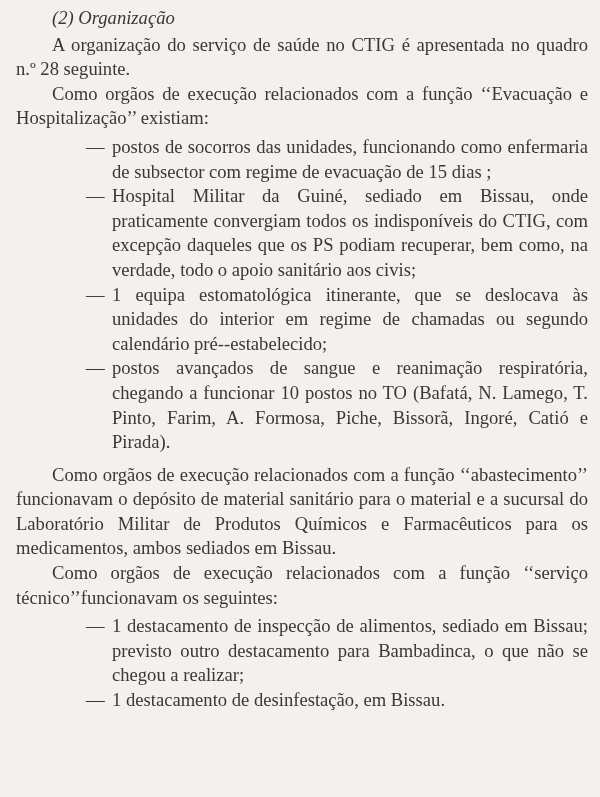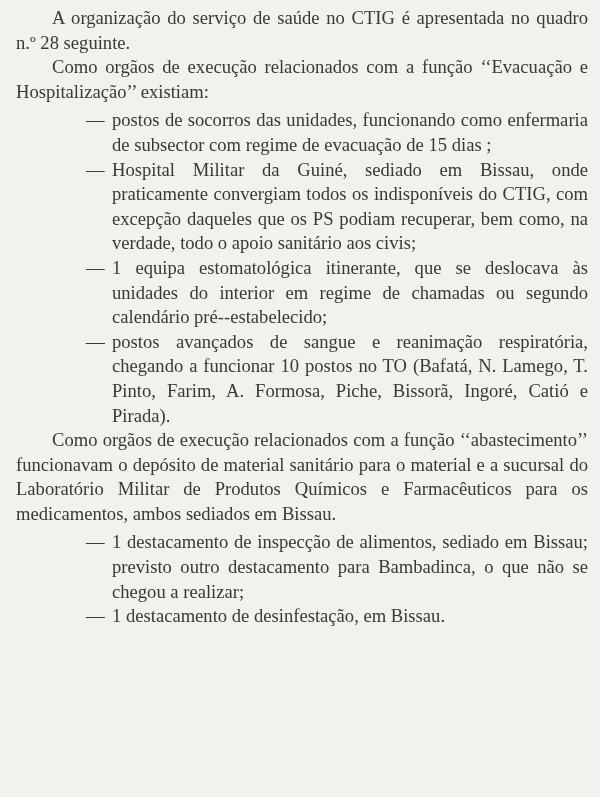--- a/index.html
+++ b/index.html
@@ -27,20 +27,21 @@
     font-style: italic;
     margin: 0 0 2px 0;
     padding-left: 36px;
   }
   .para {
     margin: 0;
     text-indent: 36px;
     text-align: justify;
   }
   .para.gap-before {
+    margin-top: 8px;
   }
   ul.dash-list {
     list-style: none;
     margin: 4px 0 0 0;
     padding: 0 0 0 70px;
   }
   ul.dash-list li {
     position: relative;
     padding-left: 26px;
     text-align: justify;
@@ -48,34 +49,36 @@
   .dash {
     position: absolute;
     left: 0;
     top: 0;
   }
 </style>
 </head>
 <body>
 
 <div class="page">
+  <p class="heading">(2) Organização</p>
 
   <p class="para">A organização do serviço de saúde no CTIG é apresentada no quadro n.º 28 seguinte.</p>
   <p class="para">Como orgãos de execução relacionados com a função ‘‘Evacuação e Hospitalização’’ existiam:</p>
 
   <ul class="dash-list">
     <li><span class="dash">—</span><span>postos de socorros das unidades, funcionando como enfermaria de subsector com regime de evacuação de 15 dias     ;</span></li>
     <li><span class="dash">—</span><span>Hospital Militar da Guiné, sediado em Bissau, onde praticamente convergiam todos os indisponíveis do CTIG, com excepção daqueles que os PS podiam recuperar, bem como, na verdade, todo o apoio sanitário aos civis;</span></li>
     <li><span class="dash">—</span><span>1 equipa estomatológica itinerante, que se deslocava às unidades do interior em regime de chamadas ou segundo calendário pré--estabelecido;</span></li>
     <li><span class="dash">—</span></li>
     <li><span class="dash">—</span></li>
     <li><span class="dash">—</span><span>postos avançados de sangue e reanimação respiratória, chegando a funcionar 10 postos no TO (Bafatá, N. Lamego, T. Pinto, Farim, A. Formosa, Piche, Bissorã, Ingoré, Catió e Pirada).</span></li>
   </ul>
 
   <p class="para gap-before">Como orgãos de execução relacionados com a função ‘‘abastecimento’’ funcionavam o depósito de material sanitário para o material e a sucursal do Laboratório Militar de Produtos Químicos e Farmacêuticos para os medicamentos, ambos sediados em Bissau.</p>
+  <p class="para">Como orgãos de execução relacionados com a função ‘‘serviço técnico’’funcionavam os seguintes:</p>
 
   <ul class="dash-list">
     <li><span class="dash">—</span><span>1 destacamento de inspecção de alimentos, sediado em Bissau; previsto outro destacamento para Bambadinca, o que não se chegou a realizar;</span></li>
     <li><span class="dash">—</span></li>
     <li><span class="dash">—</span><span>1 destacamento de desinfestação, em Bissau.</span></li>
   </ul>
 
 </div>
 
 </body></html>

